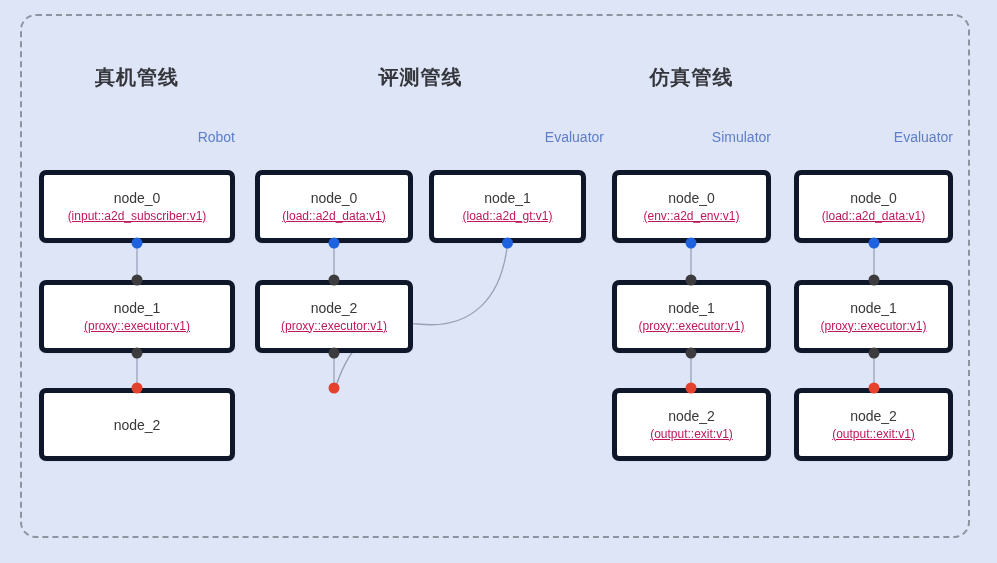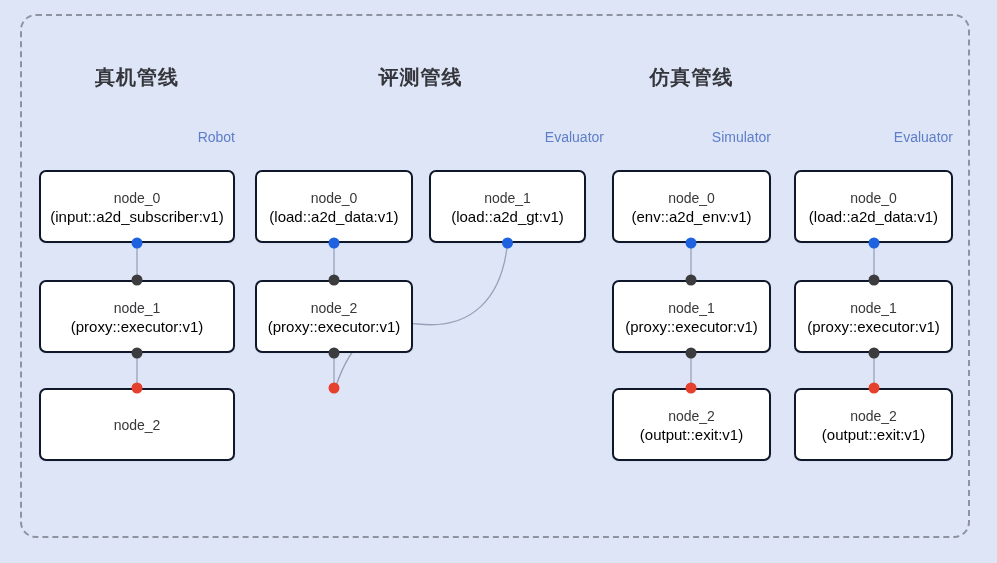--- a/index.html
+++ b/index.html
@@ -4,25 +4,25 @@
 <style>
   html,body{margin:0;padding:0;}
   body{font-family:"Liberation Sans","DejaVu Sans",sans-serif;}
   .canvas{position:relative;width:997px;height:563px;background:#dee5f6;overflow:hidden;}
   .dashed-frame{position:absolute;left:20px;top:14px;width:950px;height:524px;
     border:2px dashed #8d939f;border-radius:16px;box-sizing:border-box;}
   .title-zh{position:absolute;top:64px;height:26px;line-height:26px;text-align:center;
     font-size:20px;font-weight:700;color:#34363c;letter-spacing:1px;}
   .title-en{position:absolute;top:123px;height:28px;line-height:28px;text-align:right;
     font-size:14px;color:#5d7ec9;}
-  .node-box{position:absolute;height:73px;background:#ffffff;border:2px solid #0f172a;
+  .node-box{position:absolute;height:73px;background:#ffffff;border:5px solid #0f172a;
     border-radius:7px;box-sizing:border-box;z-index:2;display:flex;flex-direction:column;
     align-items:center;justify-content:center;gap:3px;box-shadow:0 1px 2px rgba(90,100,140,0.06);}
   .node-name{font-size:14px;color:#38383a;line-height:16px;}
-  .node-type{font-size:15px;color:#000000;line-height:15px;}
+  .node-type{font-size:12px;color:#be185d;line-height:15px;text-decoration:underline;}
   svg.edges{position:absolute;left:0;top:0;z-index:1;}
   svg.ports{position:absolute;left:0;top:0;z-index:3;pointer-events:none;}
   .edge{fill:none;stroke:#97a2b8;stroke-width:1.3;}
 </style>
 </head>
 <body>
 
 <div class="canvas">
 
   <div class="dashed-frame"></div>

